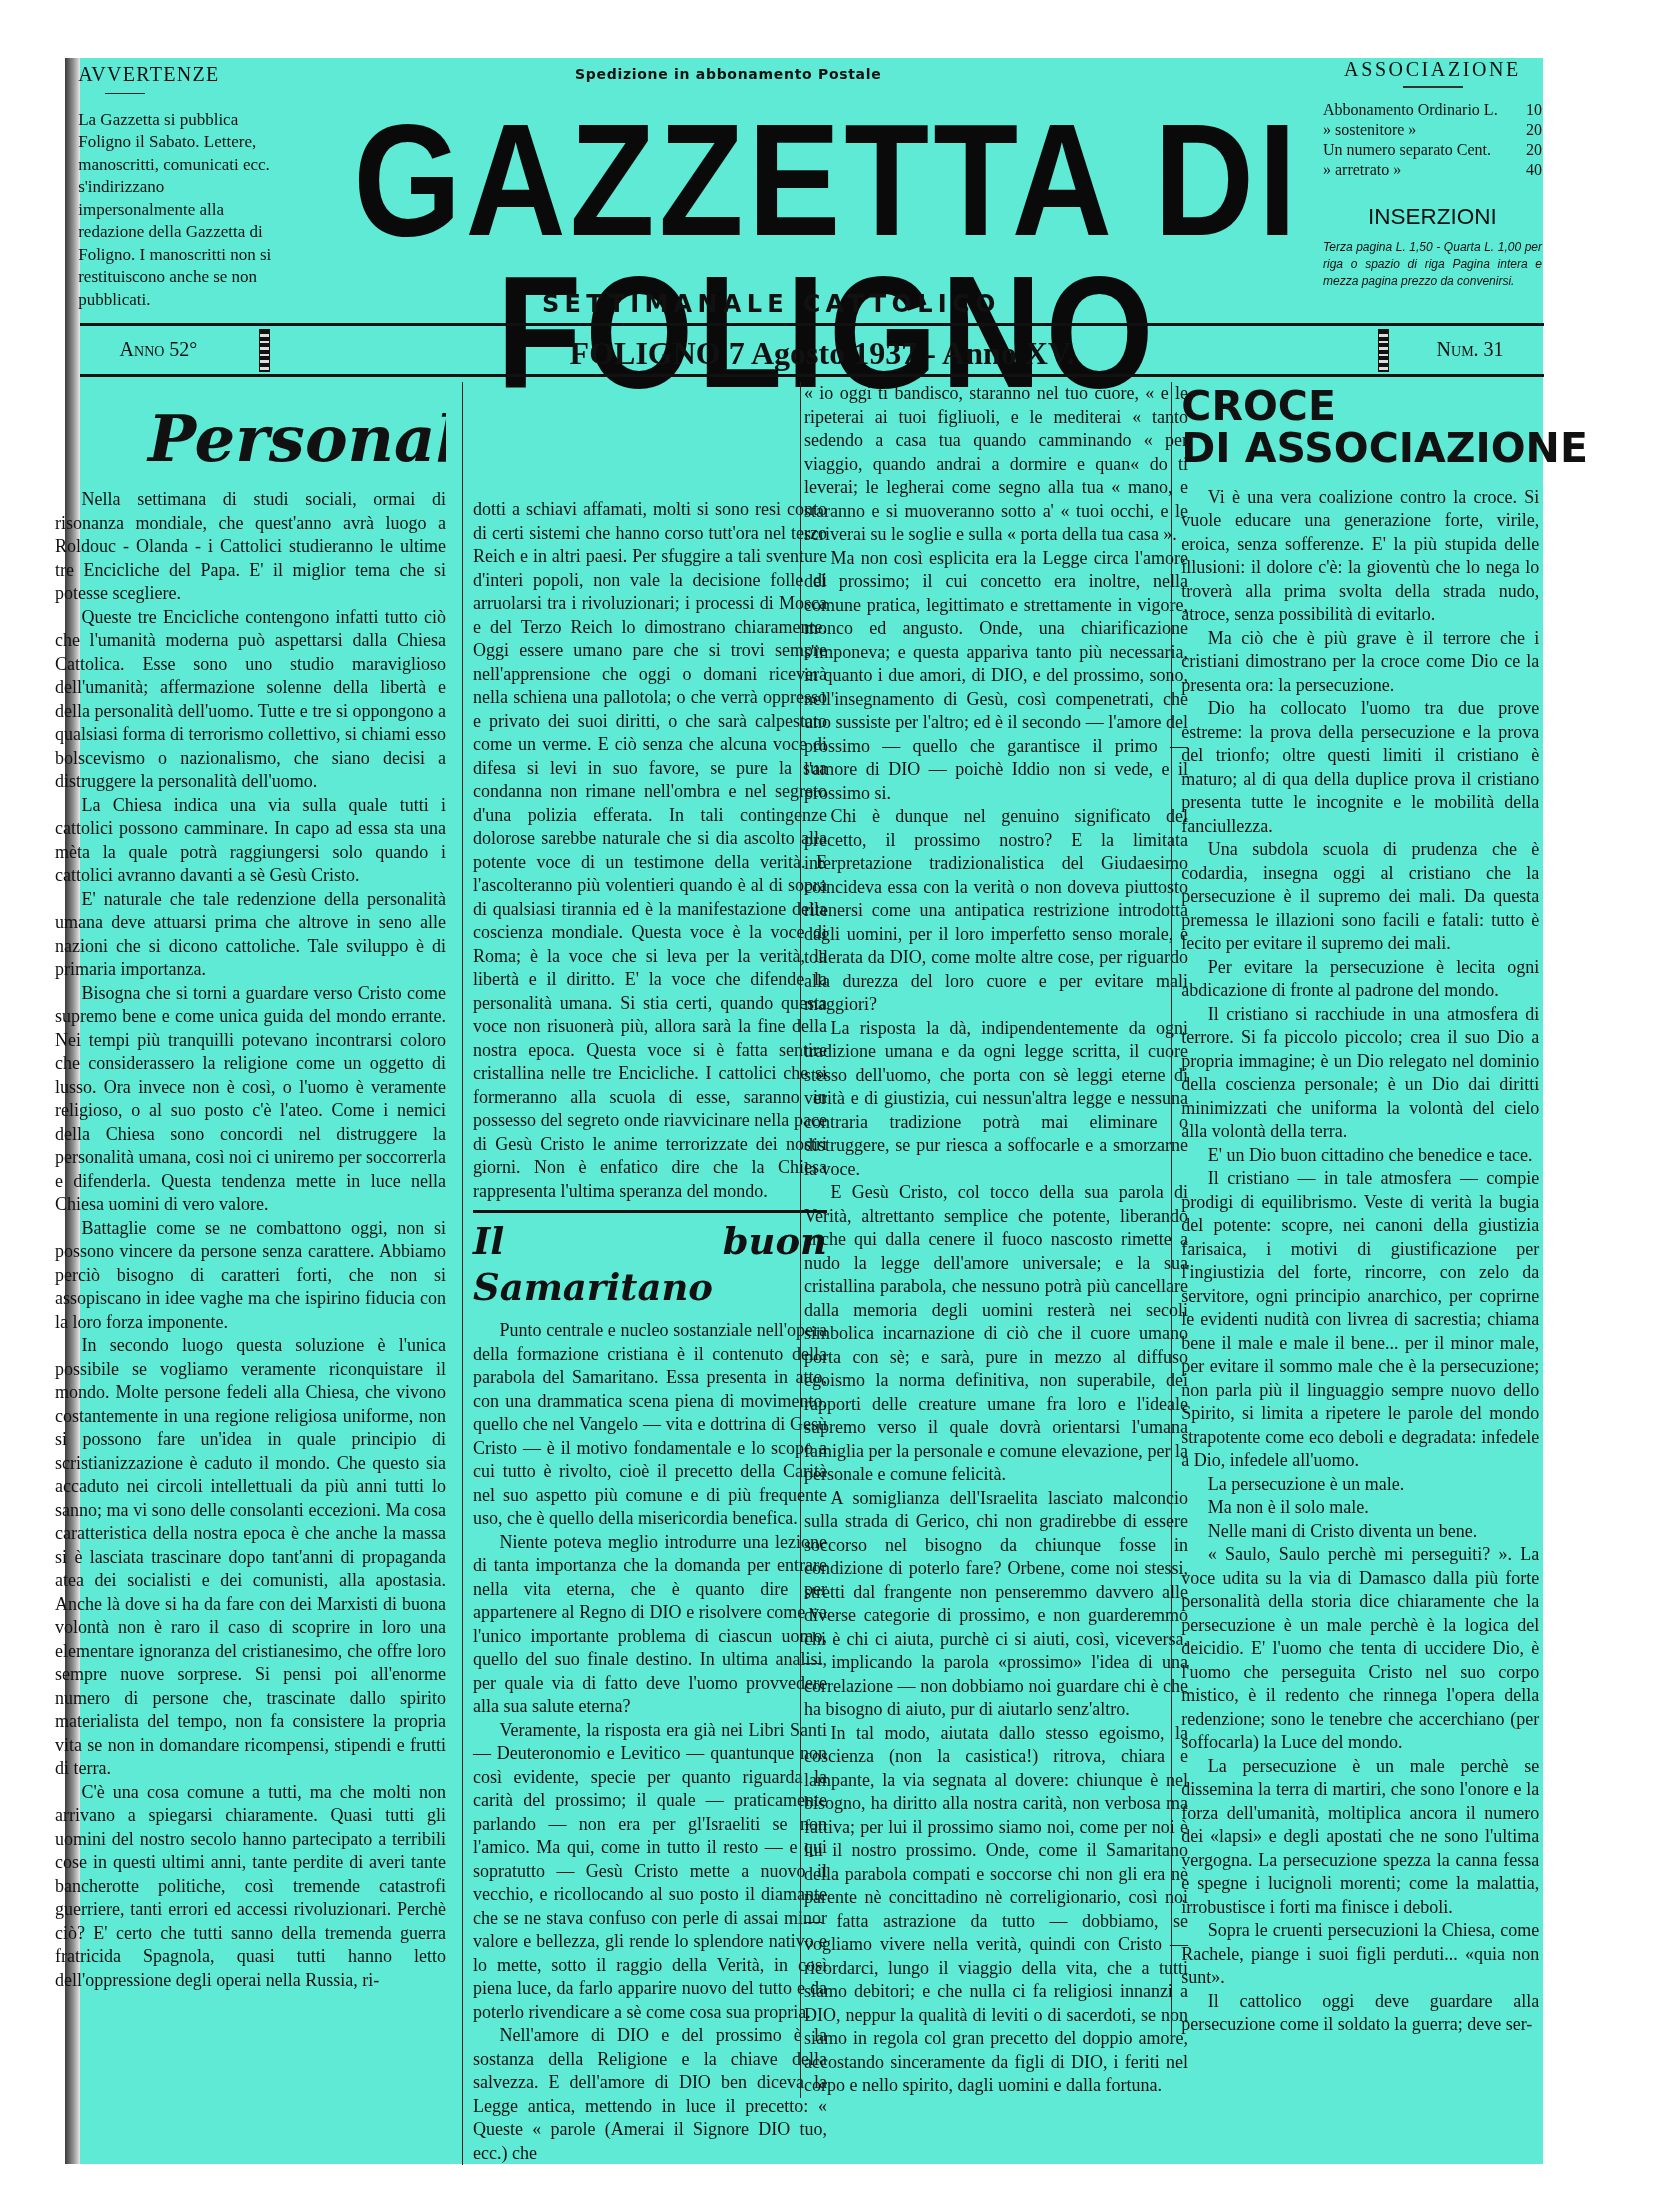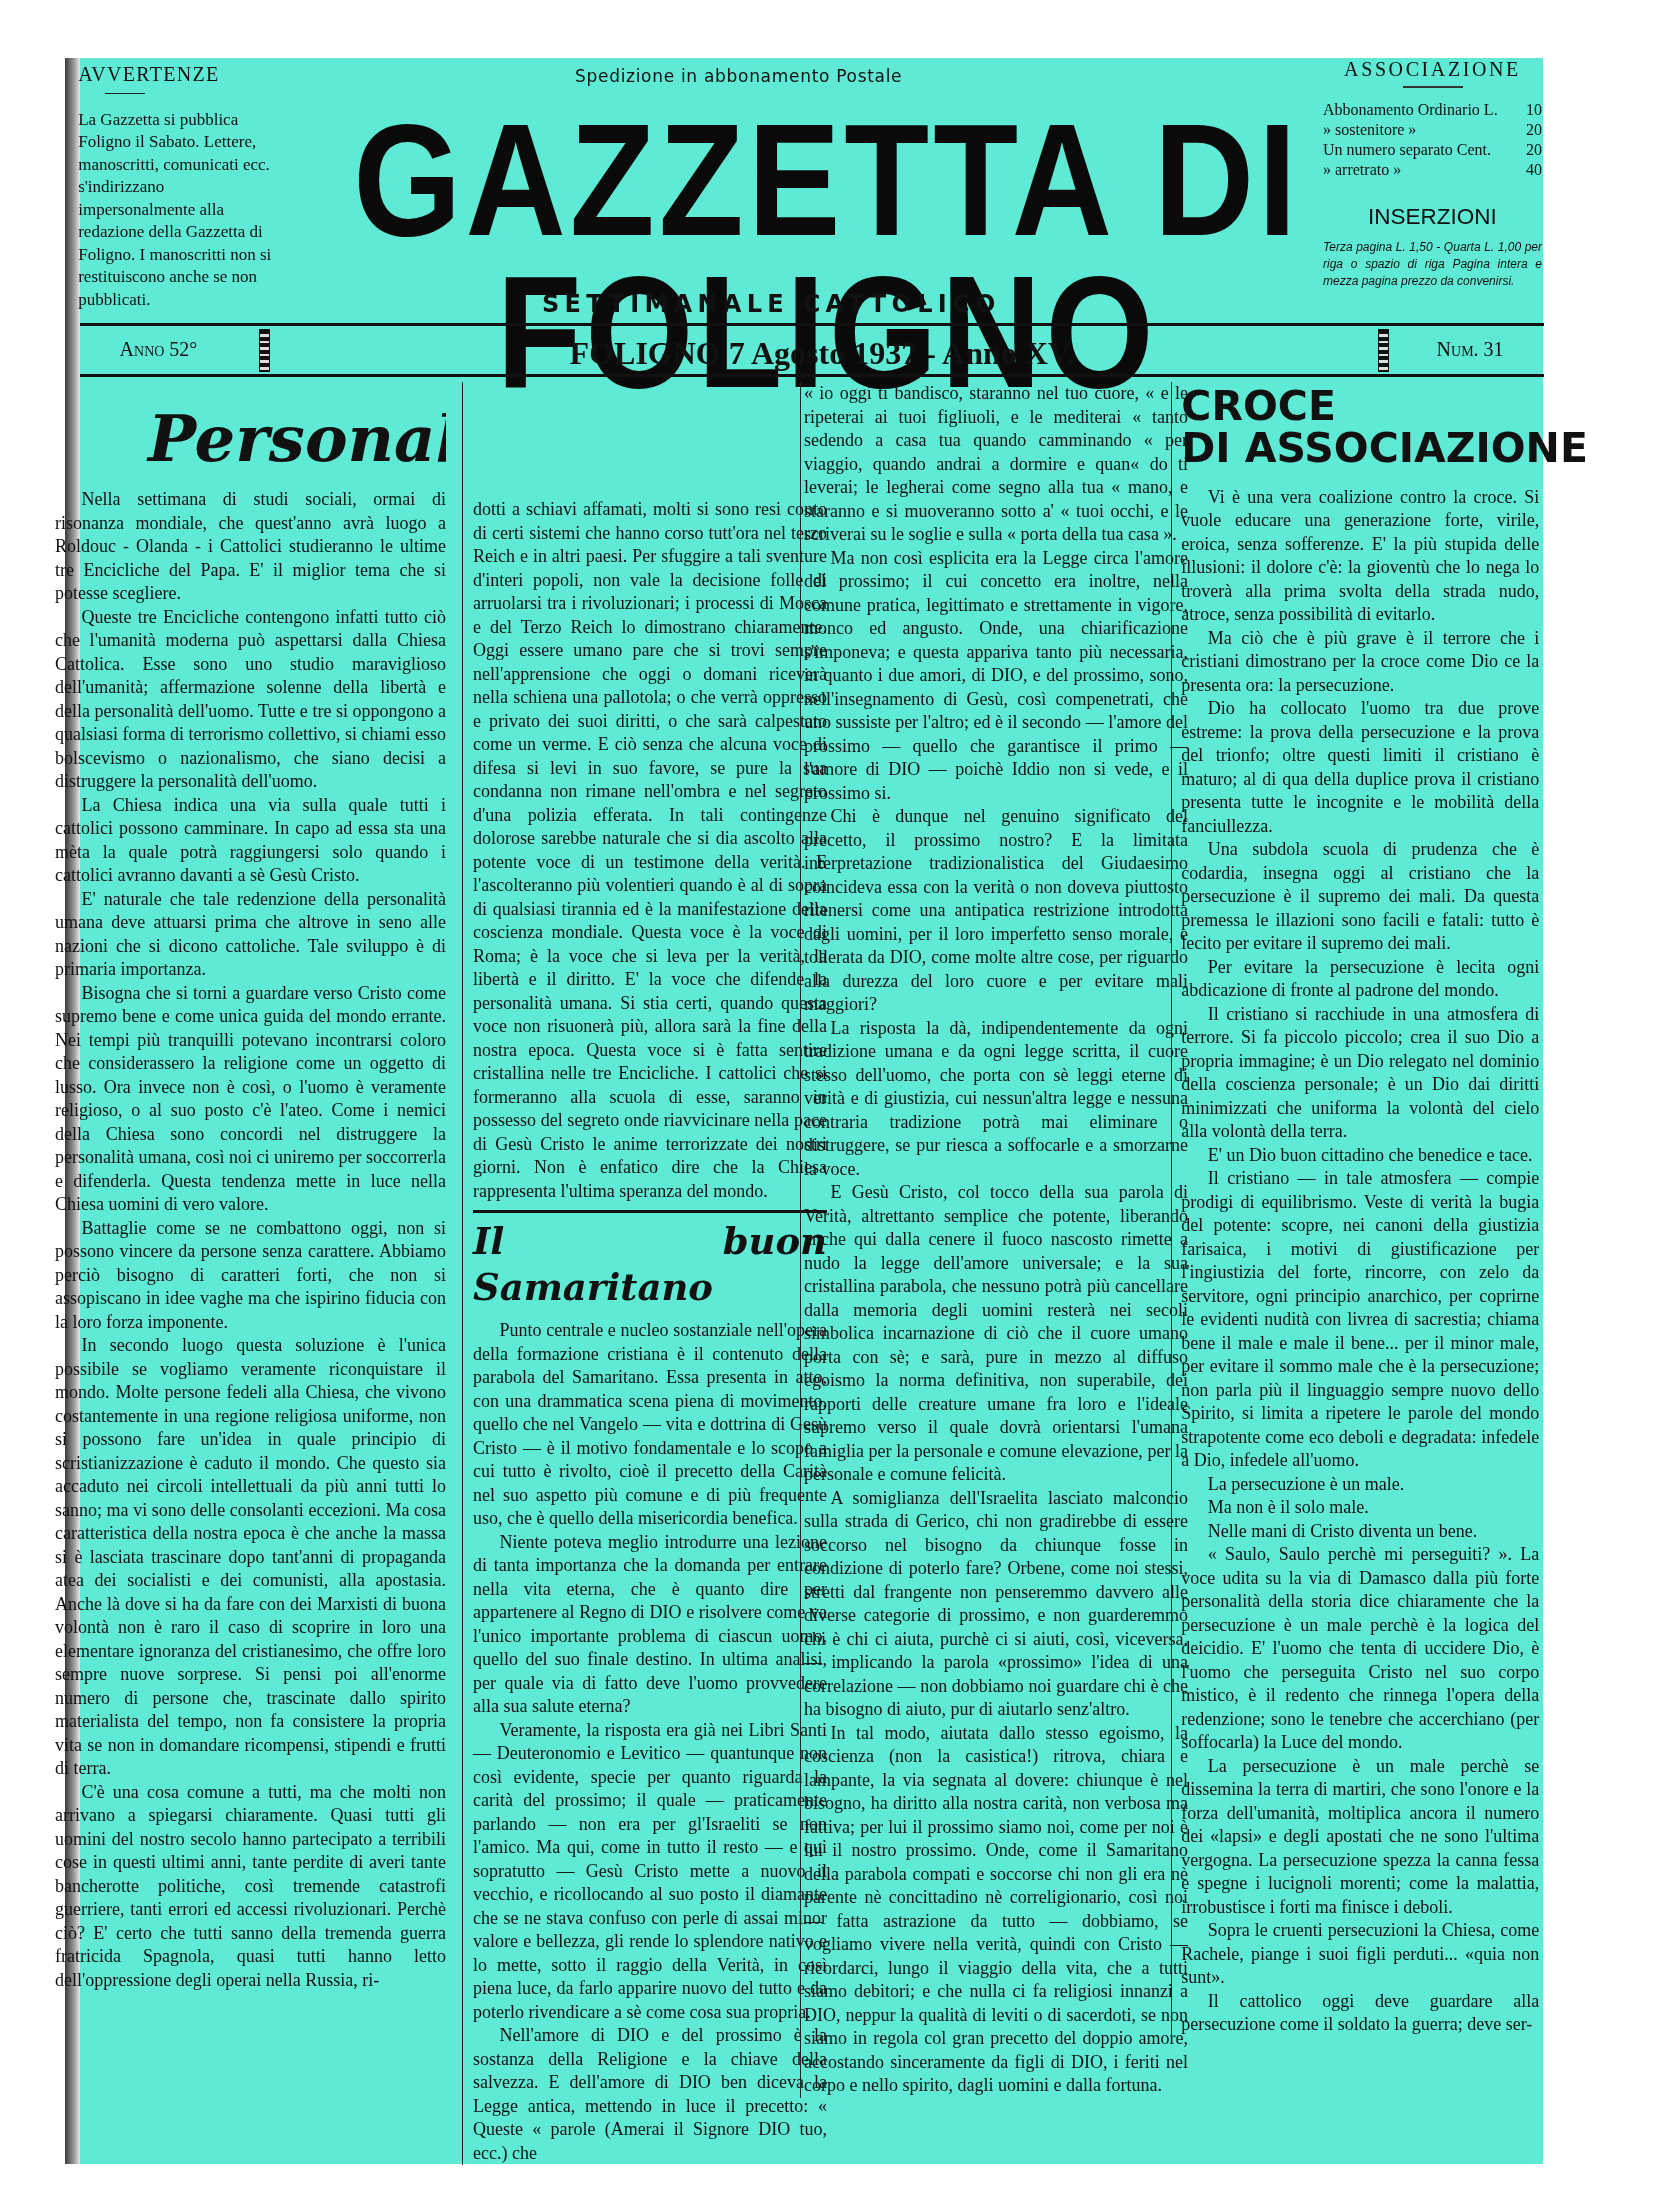--- a/index.html
+++ b/index.html
@@ -4,21 +4,21 @@
 <style>
   html,body{margin:0;padding:0;background:#fff;}
   body{width:1656px;height:2205px;position:relative;overflow:hidden;font-family:"Liberation Serif","DejaVu Serif",serif;color:#111;}
   .page{position:absolute;left:65px;top:58px;width:1478px;height:2106px;background:#5eead4;}
   .scanedge{position:absolute;left:0;top:0;width:14.6px;height:100%;background:linear-gradient(90deg,#3a3a3a,#9a9a9a 60%,#e8e8e8);}
   
   .avv{position:absolute;left:13.2px;top:5.3px;width:199px;}
   .avv h3{margin:0;font-weight:normal;font-size:20px;letter-spacing:1.3px;}
   .avv .rule{width:40px;height:1.3px;background:#222;margin:6.6px 0 14.6px 26.5px;}
   .avv p{margin:0;font-size:17px;line-height:22.5px;}
-  .post{position:absolute;left:510px;top:8px;font-family:"DejaVu Sans",sans-serif;font-weight:normal;font-size:17px;letter-spacing:0.7px;}
+  .post{position:absolute;left:510px;top:8px;font-family:"DejaVu Sans",sans-serif;font-weight:bold;font-size:14px;letter-spacing:0.7px;}
   .title{position:absolute;left:199px;top:46px;width:1126px;text-align:center;font-family:"Liberation Sans Narrow","Liberation Sans",sans-serif;font-weight:bold;font-size:139px;line-height:132px;letter-spacing:4px;transform:scaleY(1.15);transform-origin:top;color:#0a0a0a;}
   .subtitle{position:absolute;left:477px;top:232px;font-family:"DejaVu Sans",sans-serif;font-weight:bold;font-size:24px;letter-spacing:5.3px;}
   .assoc{position:absolute;left:1258px;top:0;width:219px;font-size:16px;}
   .assoc h3{margin:0;text-align:center;font-weight:normal;font-size:20px;letter-spacing:2.6px;}
   .assoc .rule{width:60px;height:1.3px;background:#333;margin:5.3px auto 12px;}
   .assoc .row{display:flex;justify-content:space-between;line-height:20px;}
   .assoc h4{margin:24px 0 9.3px;text-align:center;font-weight:normal;font-size:22.5px;font-family:"Liberation Sans",sans-serif;}
   .assoc .ins{font-style:italic;font-size:12px;line-height:17px;text-align:justify;font-family:"Liberation Sans",sans-serif;}
   
   .datebar{position:absolute;left:14.6px;top:265px;width:1464px;height:48px;border-top:3.3px solid #111;border-bottom:3.3px solid #111;}

